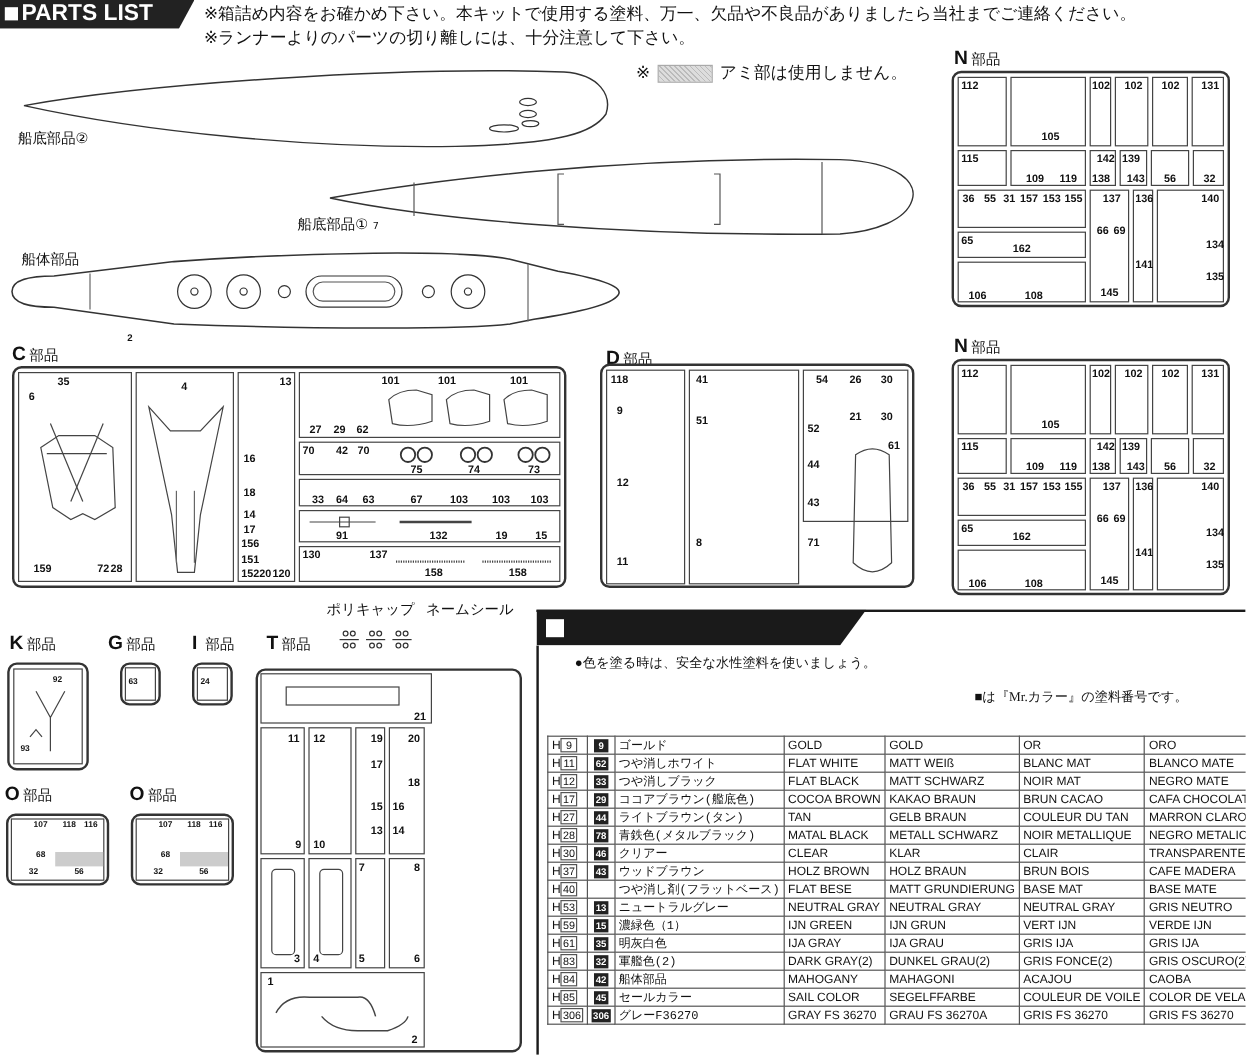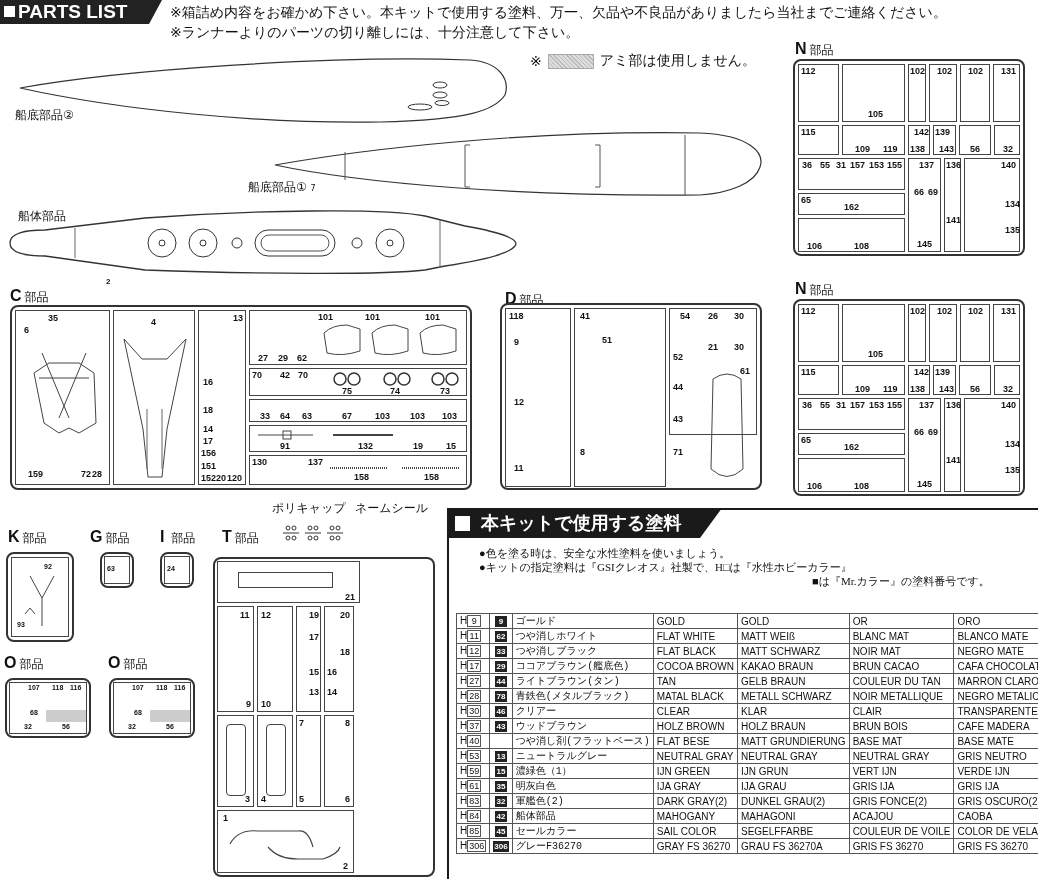--- a/index.html
+++ b/index.html
@@ -182,21 +182,21 @@
 <div class="abs sec-label" style="left:505px;top:290px;"><b>D</b><span>部品</span></div>
 <div class="abs frame" style="left:500px;top:303px;width:262px;height:187px;">
   <div class="cell" style="left:3px;top:3px;width:66px;height:179px;">
     <div class="num" style="left:3px;top:2px;">118</div>
     <div class="num" style="left:8px;top:28px;">9</div>
     <div class="num" style="left:8px;top:88px;">12</div>
     <div class="num" style="left:8px;top:154px;">11</div>
   </div>
   <div class="cell" style="left:72px;top:3px;width:92px;height:179px;">
     <div class="num" style="left:5px;top:2px;">41</div>
-    <div class="num" style="left:5px;top:26px;margin-left:22px;">51</div>
+    <div class="num" style="left:5px;top:36px;">51</div>
     <div class="num" style="left:5px;top:138px;">8</div>
   </div>
   <div class="cell" style="left:167px;top:3px;width:88px;height:127px;">
     <div class="num" style="left:10px;top:2px;">54</div>
     <div class="num" style="left:38px;top:2px;">26</div>
     <div class="num" style="left:64px;top:2px;">30</div>
     <div class="num" style="left:38px;top:33px;">21</div>
     <div class="num" style="left:64px;top:33px;">30</div>
     <div class="num" style="left:3px;top:43px;">52</div>
     <div class="num" style="left:3px;top:73px;">44</div>
@@ -478,25 +478,24 @@
     <div class="num" style="left:60px;top:1px;font-size:7px;">116</div>
     <div class="num" style="left:20px;top:26px;font-size:7px;">68</div>
     <div class="num" style="left:14px;top:40px;font-size:7px;">32</div>
     <div style="position:absolute;left:36px;top:27px;width:40px;height:12px;background:#ccc;"></div>
     <div class="num" style="left:52px;top:40px;font-size:7px;">56</div>
   </div>
 </div>
 
 <div class="abs paint-hdr">
   <div class="rule"></div>
-  <div class="bar"><span class="sq"></span><span>本キットで使用する塗料</span></div>
+  <div class="bar"><span class="sq"></span></div>
 </div>
 <div class="abs paint-box">
   <div class="abs paint-notes" style="left:30px;top:8px;">●色を塗る時は、安全な水性塗料を使いましょう。</div>
-  <div class="abs paint-notes" style="left:30px;top:22px;">●キットの指定塗料は『GSIクレオス』社製で、H□は『水性ホビーカラー』</div>
   <div class="abs paint-notes" style="left:363px;top:36px;">■は『Mr.カラー』の塗料番号です。</div>
 
   <table class="paint abs" style="left:7px;top:75px;">
     <tbody id="paint-body">
         <tr>
           <td class="hcode">H<span class="box">9</span></td>
           <td class="mcode"><span class="blk">9</span></td>
           <td class="jp">ゴールド</td>
           <td class="en">GOLD</td>
           <td class="de">GOLD</td>

